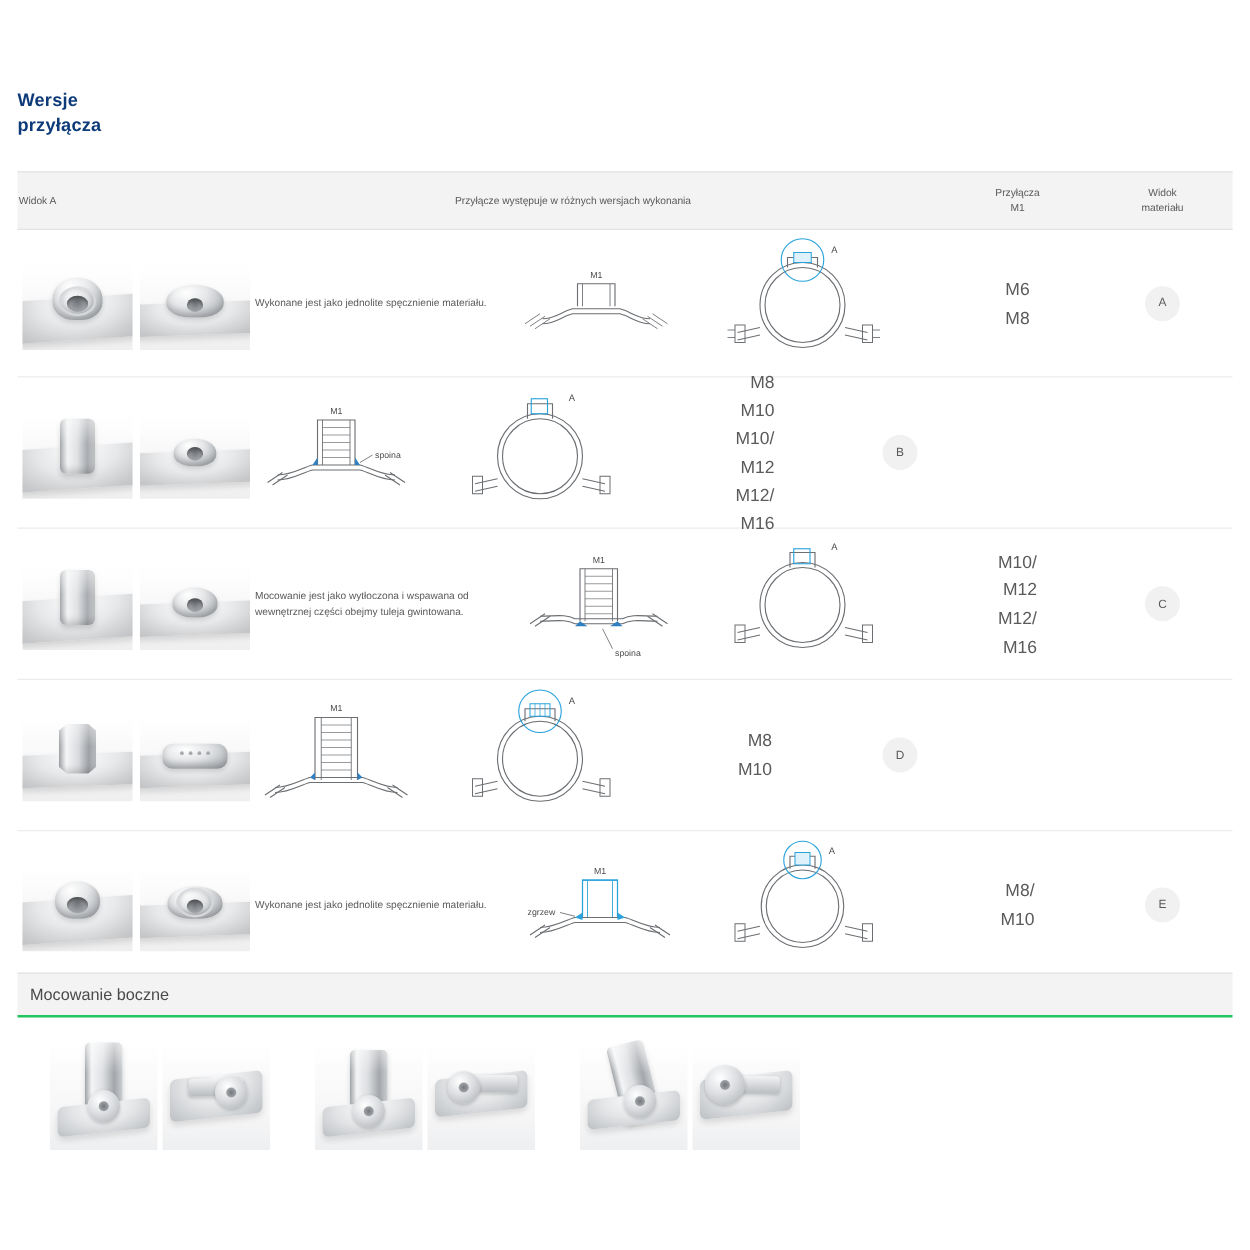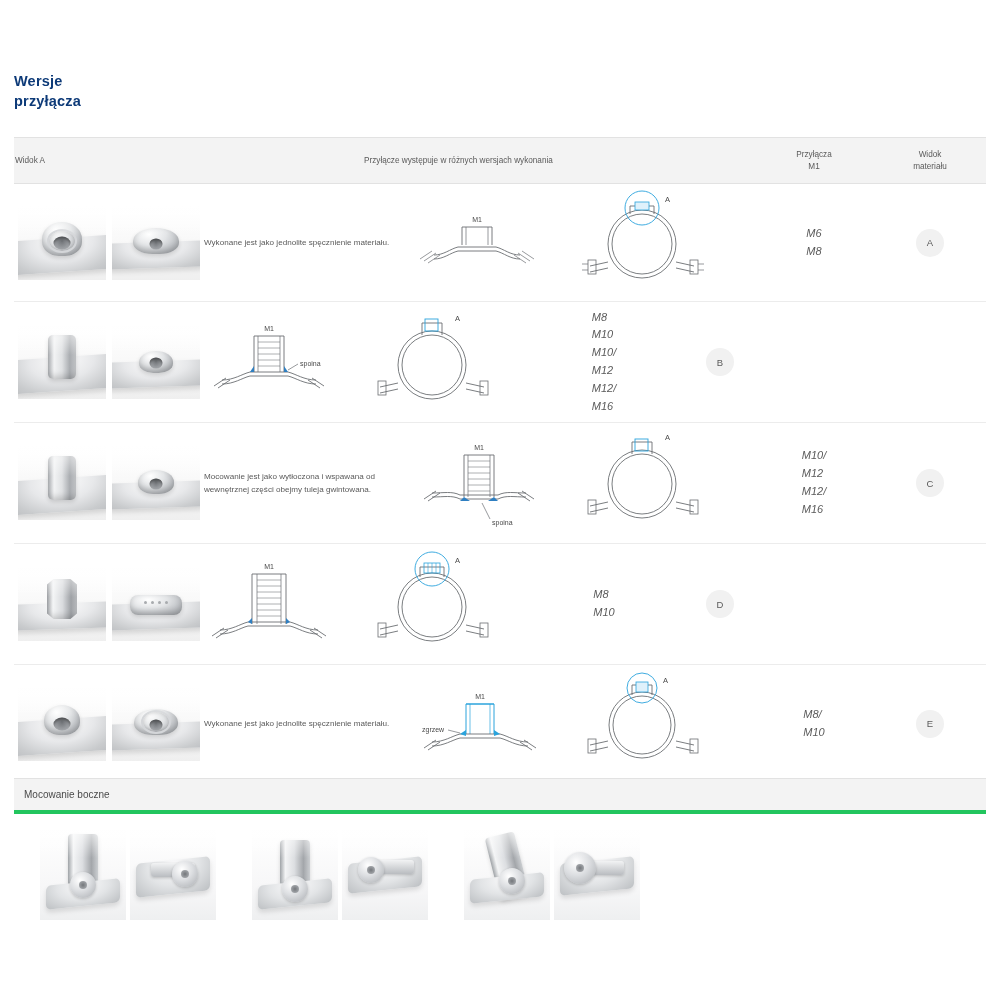--- a/index.html
+++ b/index.html
@@ -44,21 +44,21 @@
 
   .cell { display:flex; align-items:center; }
   .cell.photos { width:190px; }
   .cell.text   { width:210px; }
   .cell.view   { width:340px; }
   .cell.m1     { width:120px; justify-content:center; }
   .cell.ver    { width:112px; justify-content:center; }
 
   .desc { font-size:8.1px; line-height:1.62; color:#5a5a5a; padding-right:18px; }
 
-  .m1list { font-size:11px; line-height:1.62; color:#5a5a5a; text-align:left;font-style:italic; }
+  .m1list { font-size:14px; line-height:1.62; color:#5a5a5a; text-align:right; }
 
   .verbadge {
     width:28px; height:28px; border-radius:50%;
     background:#f1f1f1; color:#5a5a5a;
     display:flex; align-items:center; justify-content:center;
     font-size:9.5px;
   }
 
   
   .thumbs { display:flex; gap:6px; padding-left:4px; }
@@ -109,23 +109,23 @@
   .dots { position:absolute; left:50%; top:46%; transform:translateX(-50%); display:flex; gap:4px; }
   .dots i { width:3px; height:3px; border-radius:50%; background:#a8abae; display:block; }
 
   
   .view svg { display:block; }
   .drawing-wrap { display:flex; align-items:center; gap:4px; }
 
   
   .section-bar {
     position:absolute; left:14px; width:972px; height:36px;
-    background:#f3f3f3; border-top:1px solid #e2e2e2; border-bottom:4px solid #22c55e;
+    background:#f3f3f3; border-top:1px solid #e2e2e2; border-bottom:2px solid #22c55e;
     display:flex; align-items:center; padding-left:10px;
-    font-size:10px; color:#4a4a4a;
+    font-size:13px; color:#4a4a4a;
   }
   .side-gallery { position:absolute; left:14px; width:972px; display:flex; gap:36px; padding-left:26px; }
   .pair { display:flex; gap:4px; }
   .sthumb { width:86px; height:92px; position:relative; overflow:hidden;
             background:linear-gradient(180deg,#ffffff 0%,#f6f6f7 70%,#eeeff0 100%); }
   .tube {
     position:absolute; left:50%; top:6px; transform:translateX(-50%);
     width:30px; height:64px; border-radius:4px;
     background:linear-gradient(90deg,#9fa3a7 0%,#f3f4f5 18%,#dcdee1 48%,#a3a6aa 78%,#cbced1 100%);
     box-shadow:0 2px 4px rgba(0,0,0,0.15);

